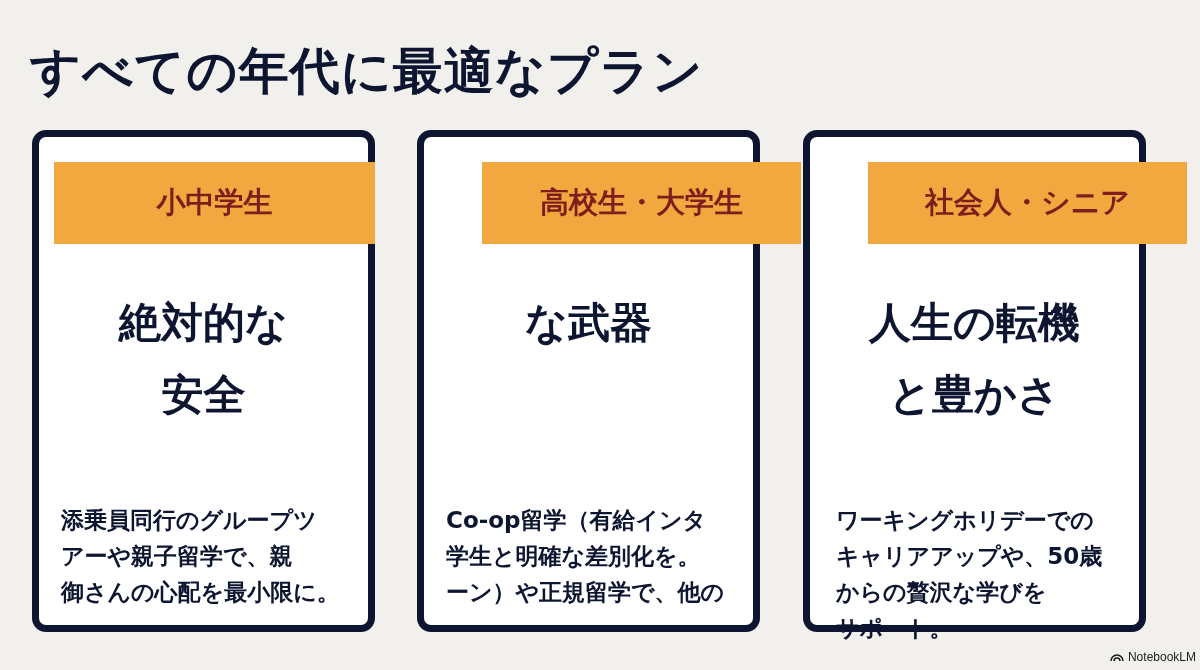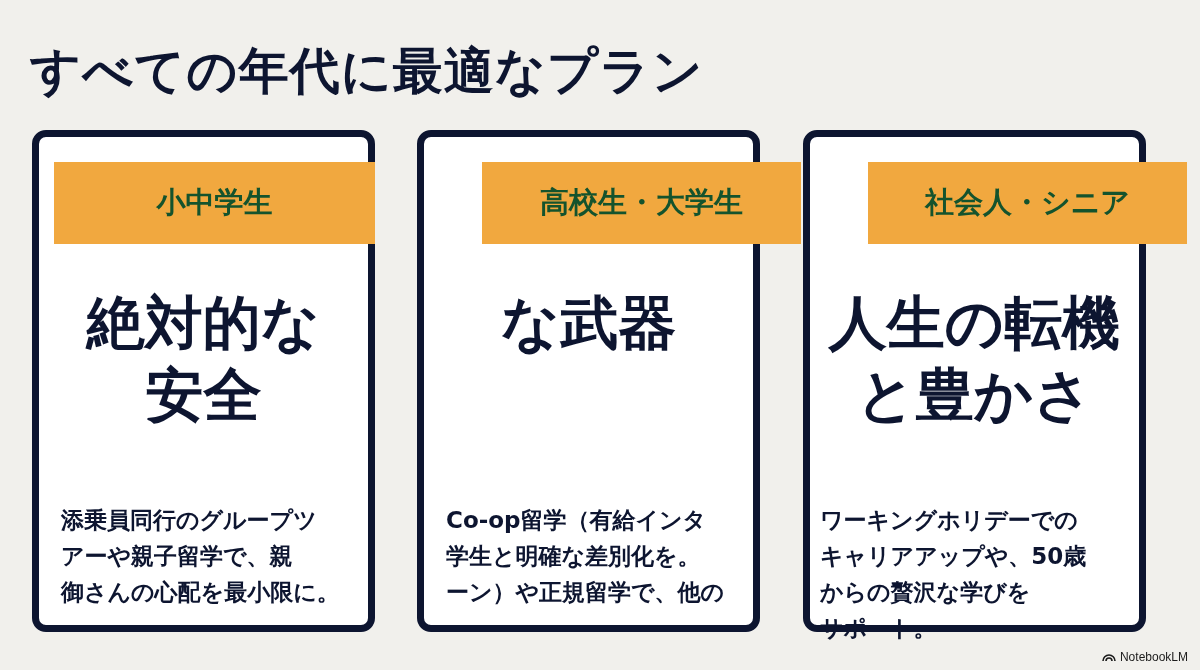--- a/index.html
+++ b/index.html
@@ -15,37 +15,37 @@
   .card {
     position: absolute; top: 130px; width: 343px; height: 502px;
     border: 7px solid #0d1530; border-radius: 14px; background: #ffffff; box-sizing: border-box;
   }
   .card-1 { left: 32px; }
   .card-2 { left: 417px; }
   .card-3 { left: 803px; }
   .badge {
     position: absolute; left: 15px; top: 25px; width: 321px; height: 82px; box-sizing: border-box;
     background: #f1a83f; display: flex; align-items: center; justify-content: center;
-    font-size: 29px; font-weight: bold; color: #14532d;
+    font-size: 29px; font-weight: bold; color: #7f1d1d;
   }
   .card-2 .badge, .card-3 .badge { width: 319px; left: 14px; margin-left: 44px; }
   .headline {
     position: absolute; left: 0; right: 0; top: 150px; text-align: center;
-    font-size: 58px; font-weight: bold; line-height: 72px; color: #0d1530;
+    font-size: 42px; font-weight: bold; line-height: 72px; color: #0d1530;
   }
   .headline span { display: block; }
   .desc {
     position: absolute; left: 22px; right: 10px; top: 345px;
     font-size: 23px; font-weight: bold; line-height: 36px; color: #0d1530; margin-top: 20px;
   }
   .desc span { display: block; white-space: nowrap; }
-  .card-3 .desc { left: 10px; }
+  .card-3 .desc { left: 26px; }
   .card-2 .desc { left: 22px; }
   .brand {
-    position: absolute; right: 12px; bottom: 6px; display: flex; align-items: center; gap: 4px;
+    position: absolute; right: 4px; bottom: 6px; display: flex; align-items: center; gap: 4px;
     font-size: 12px; color: #1c1c1c; font-family: "Liberation Sans", sans-serif;
   }
 </style>
 </head>
 <body>
 
 <div class="title">すべての年代に最適なプラン</div>
 
 <div class="card card-1">
   <div class="badge">小中学生</div>

